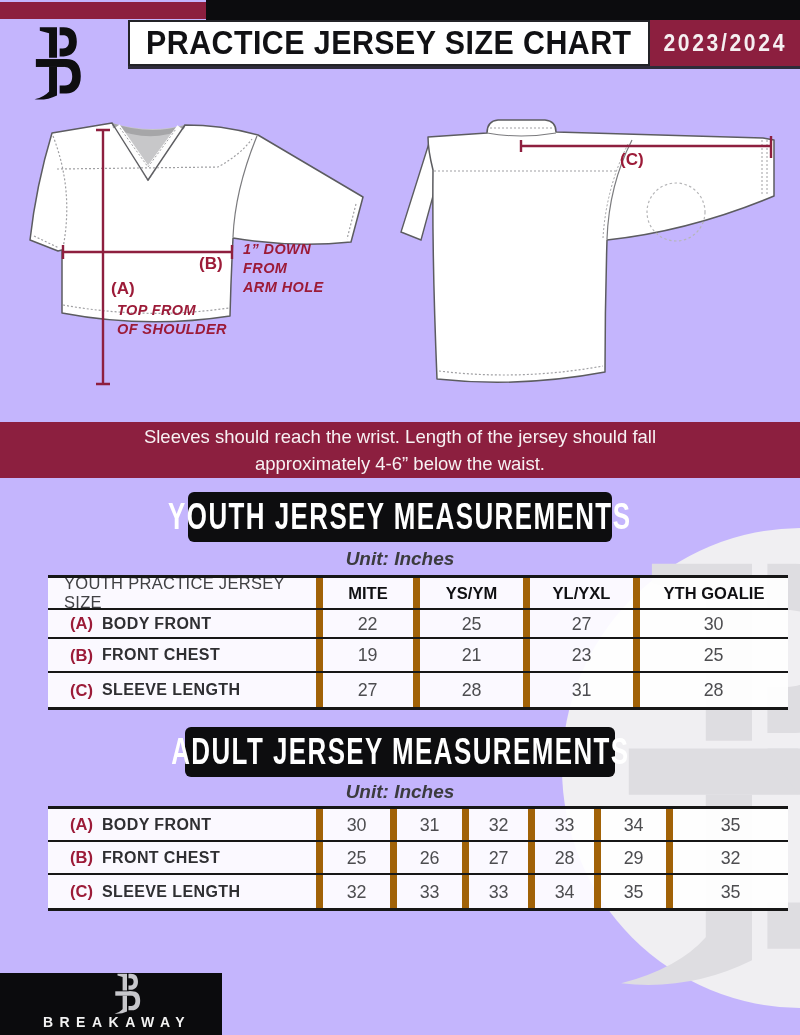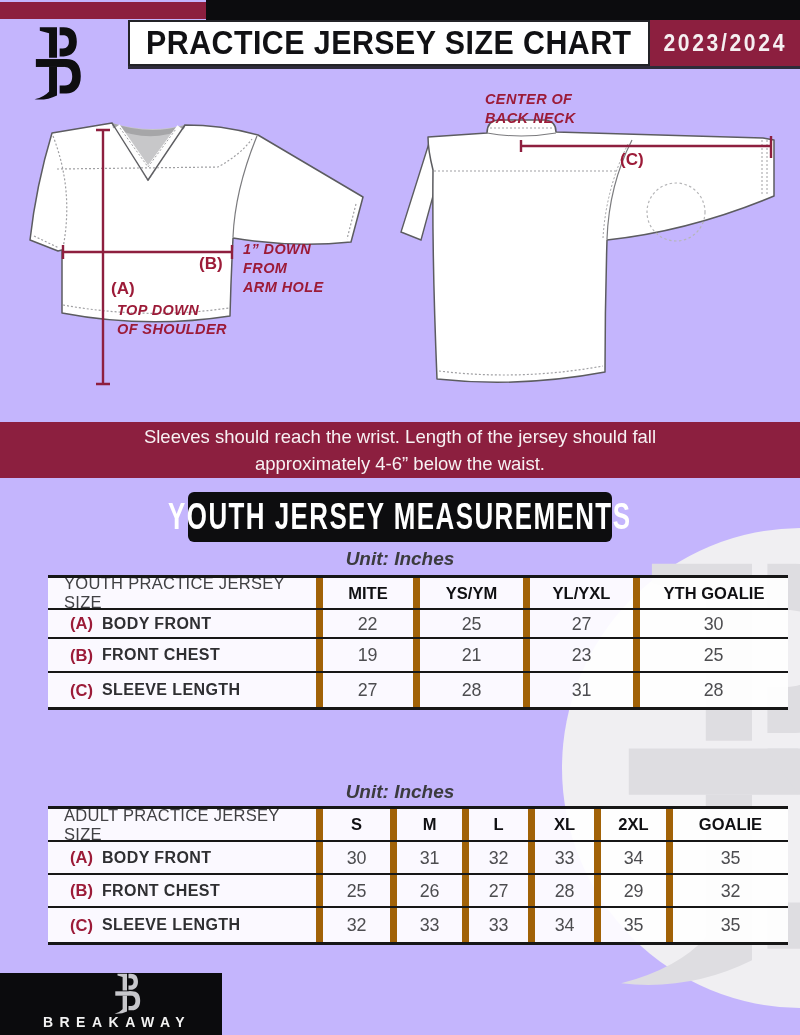--- a/index.html
+++ b/index.html
@@ -192,28 +192,26 @@
       <path d="M762,140 L762,194 M767,140 L767,194" fill="none" stroke="#a0a0a3" stroke-width="1" stroke-dasharray="2,2"></path>
       <path d="M439,371 Q520,381 603,366" fill="none" stroke="#a0a0a3" stroke-width="1.2" stroke-dasharray="2,2"></path>
 
       <g stroke="#8e1f3f" stroke-width="2.4">
         <path d="M521,146 L771,146 M521,140 L521,152 M771,136 L771,158"></path>
       </g>
     </g>
   </svg>
 
   <span class="m-key" style="left:111px; top:279px;">(A)</span>
-  <span class="m-note" style="left:117px; top:301px;">TOP DOWN
+  <span class="m-note" style="left:117px; top:301px;">TOP FROM
 OF SHOULDER</span>
   <span class="m-key" style="left:199px; top:254px;">(B)</span>
   <span class="m-note" style="left:243px; top:240px;">1” DOWN
 FROM
 ARM HOLE</span>
-  <span class="m-note" style="left:485px; top:90px;">CENTER OF
-BACK NECK</span>
   <span class="m-key" style="left:620px; top:150px;">(C)</span>
 
   <div class="note-banner">Sleeves should reach the wrist. Length of the jersey should fall
 approximately 4-6” below the waist.</div>
 
   <div class="head-box youth-head">
     <span class="t">YOUTH JERSEY MEASUREMENTS</span>
   </div>
   <div class="unit-line unit-youth">Unit: Inches</div>
 
@@ -284,46 +282,26 @@
         </div>
       <div class="cell num-cell">
           <span>31</span>
         </div>
       <div class="cell num-cell">
           <span>28</span>
         </div>
     </div>
   </div>
 
+  <div class="head-box adult-head">
+    <span class="t">ADULT JERSEY MEASUREMENTS</span>
+  </div>
   <div class="unit-line unit-adult">Unit: Inches</div>
 
   <div class="size-table adult-table">
-    <div class="t-row">
-      <div class="cell label-cell head-label">
-          <span>ADULT PRACTICE JERSEY SIZE</span>
-        </div>
-      <div class="cell head-size">
-          <span>S</span>
-        </div>
-      <div class="cell head-size">
-          <span>M</span>
-        </div>
-      <div class="cell head-size">
-          <span>L</span>
-        </div>
-      <div class="cell head-size">
-          <span>XL</span>
-        </div>
-      <div class="cell head-size">
-          <span>2XL</span>
-        </div>
-      <div class="cell head-size">
-          <span>GOALIE</span>
-        </div>
-    </div>
     <div class="t-row">
       <div class="cell label-cell">
           <span class="row-key">(A)</span>
           <span class="row-label">BODY FRONT</span>
         </div>
       <div class="cell num-cell">
           <span>30</span>
         </div>
       <div class="cell num-cell">
           <span>31</span>

